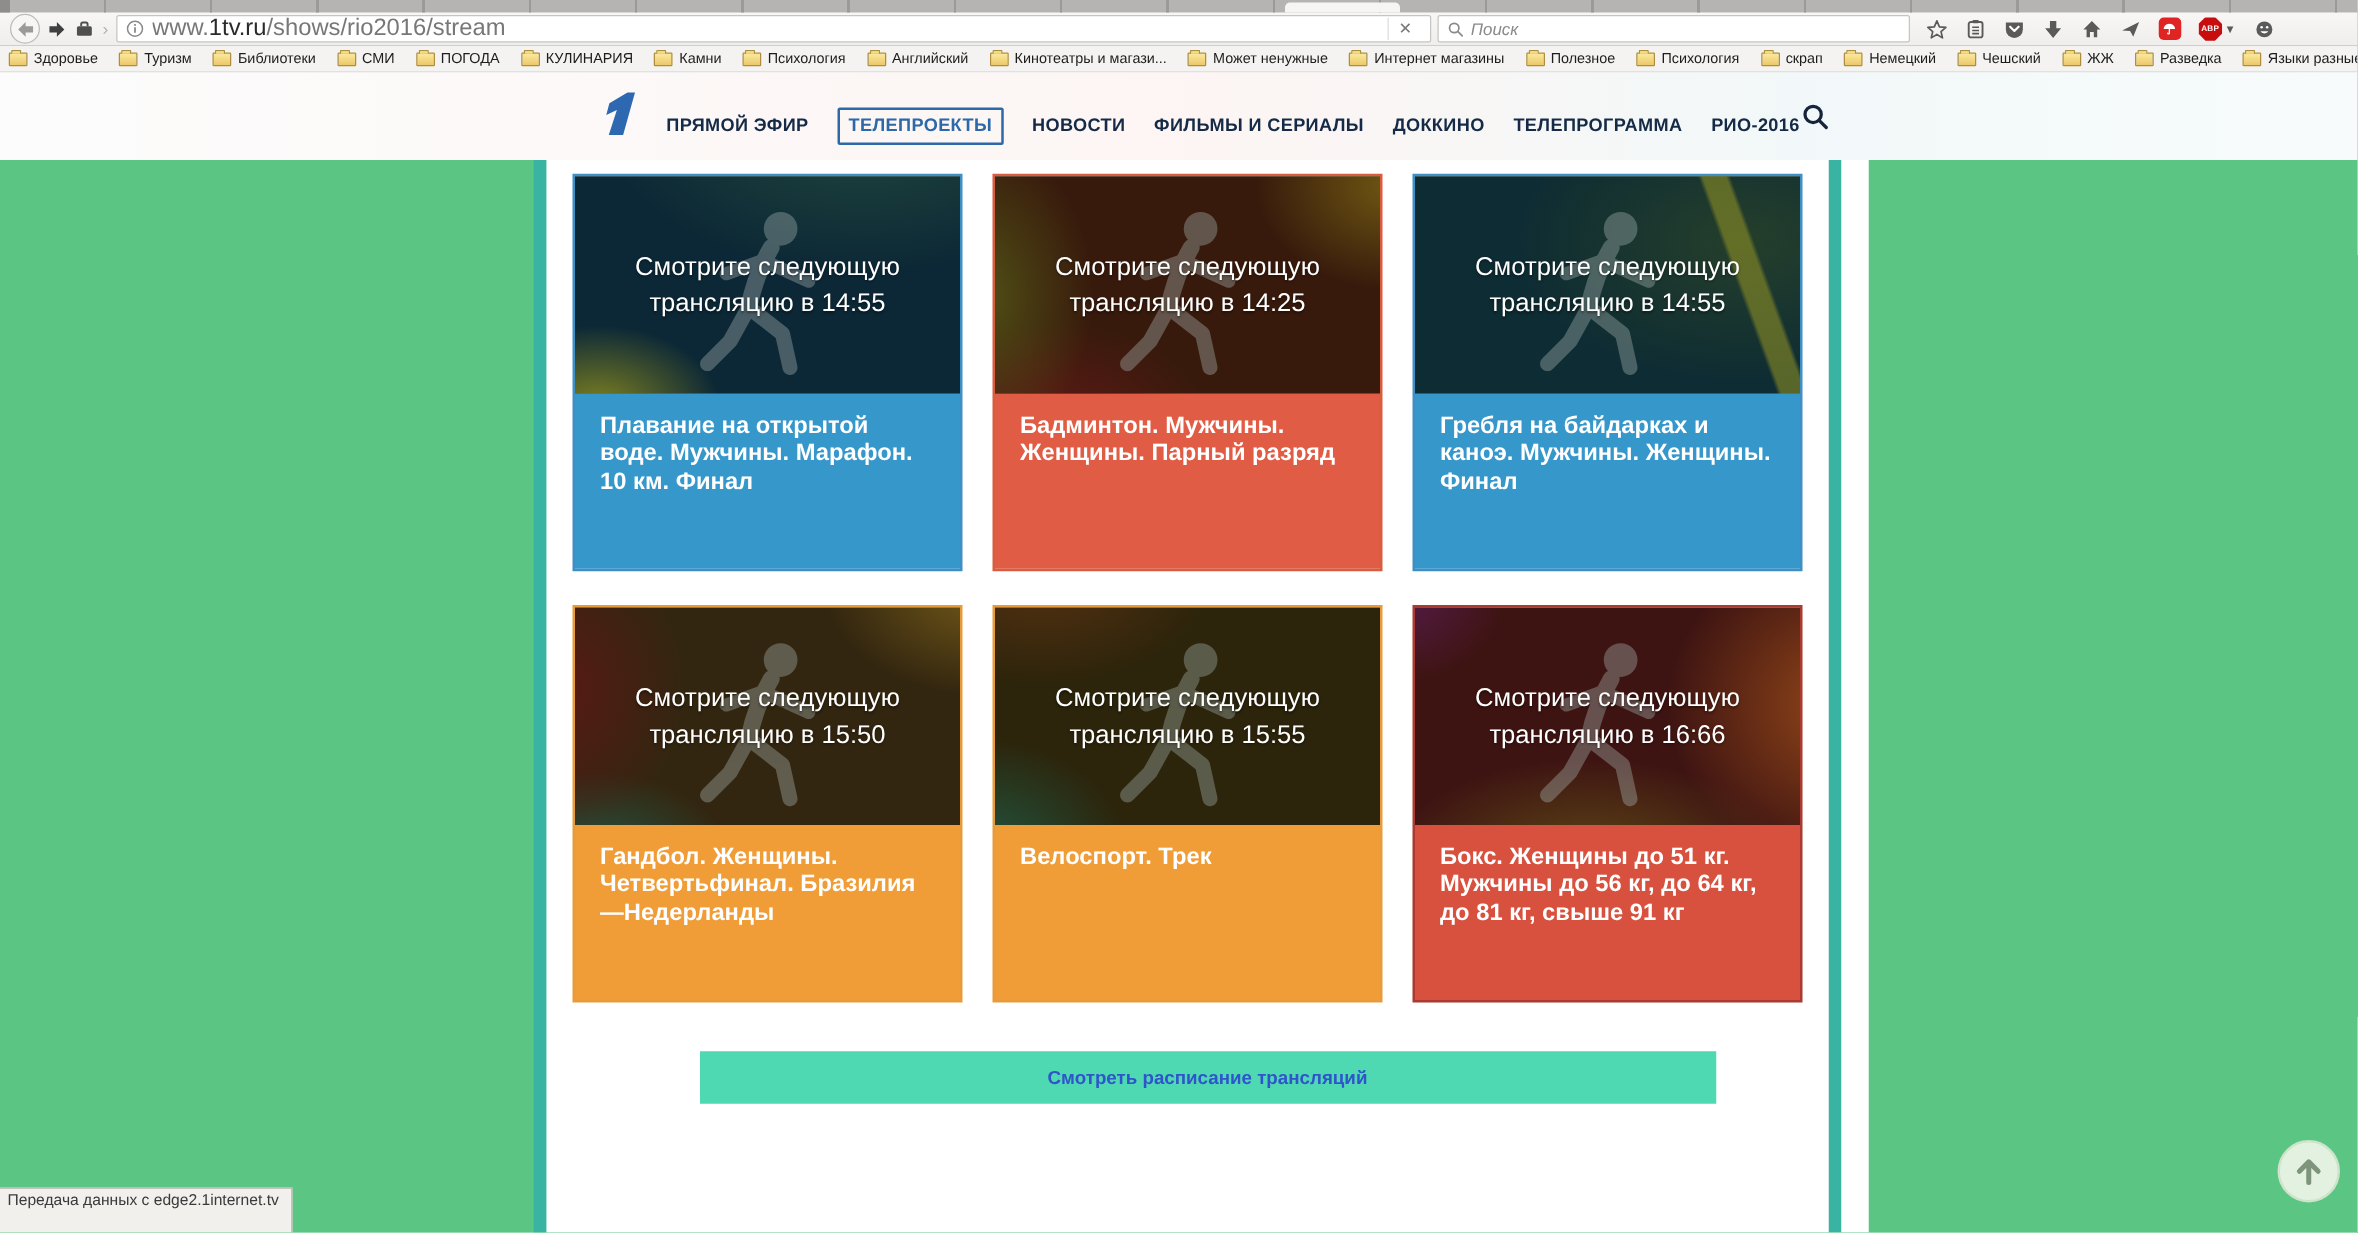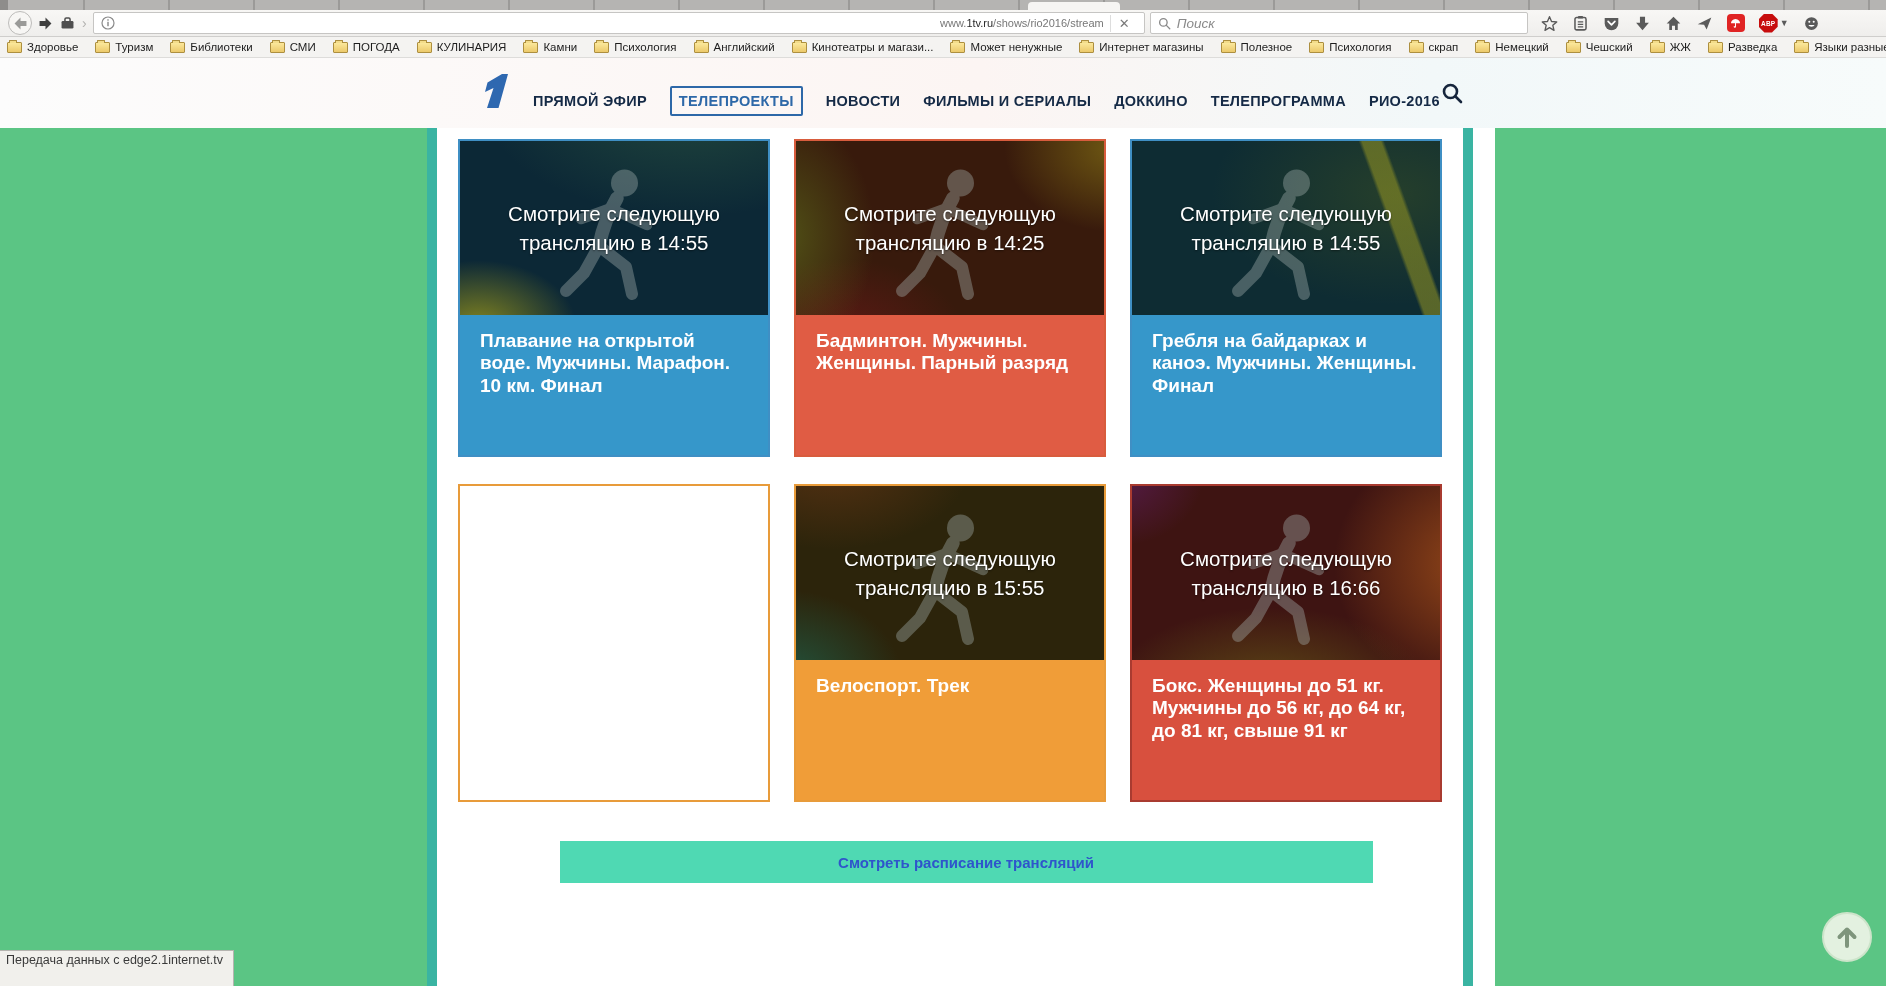--- a/index.html
+++ b/index.html
@@ -12,21 +12,21 @@
   .tabstrip-corner{position:absolute;left:0;top:0;width:8px;height:10px;background:#8e8d8b;}
   .active-tab{position:absolute;left:1028px;top:2px;width:92px;height:8px;background:#f6f5f3;border-radius:4px 4px 0 0;}
 
   .toolbar{height:27px;background:linear-gradient(#f8f7f5,#efeeec);border-bottom:1px solid #cfcecc;display:flex;align-items:center;padding:0 8px;gap:5px;}
   .tb-btn{display:flex;align-items:center;justify-content:center;flex:0 0 auto;cursor:pointer;}
   .circle-btn{width:24px;height:24px;border-radius:50%;border:1px solid #bdbcba;background:#f7f6f4;}
   .tb-icon{width:17px;height:17px;display:block;}
   .chev-sep{color:#b3b2b0;font-size:14px;padding:0 1px;}
 
   .urlbar{flex:0 0 1052px;height:22px;background:#fff;border:1px solid #c6c5c3;border-radius:2px;display:flex;align-items:center;padding:0 6px;gap:6px;}
-  .url-text{font-size:11px;color:#777;white-space:nowrap;overflow:hidden;flex:1;text-align:right;}
+  .url-text{font-size:19px;color:#777;white-space:nowrap;overflow:hidden;flex:1;}
   .url-text .domain{color:#2a2a2a;}
   .url-close{border-left:1px solid #ddd;padding:1px 8px;color:#7a7a7a;font-size:13px;cursor:pointer;}
 
   .searchbox{flex:0 0 378px;height:22px;background:#fff;border:1px solid #c6c5c3;border-radius:2px;display:flex;align-items:center;padding:0 6px;gap:5px;}
   .searchbox input{border:none;outline:none;flex:1;font-size:13.5px;font-family:inherit;color:#333;background:transparent;}
   .searchbox input::placeholder{font-style:italic;color:#8a8a8a;}
 
   .tb-right{display:flex;align-items:center;gap:14px;margin-left:8px;}
   .avira-badge{width:18px;height:18px;border-radius:4px;background:#e02424;display:flex;align-items:center;justify-content:center;}
   .abp-badge{width:19px;height:19px;background:#c70d0d;clip-path:polygon(30% 0,70% 0,100% 30%,100% 70%,70% 100%,30% 100%,0 70%,0 30%);color:#fff;font-size:6.5px;font-weight:bold;display:flex;align-items:center;justify-content:center;letter-spacing:.2px;}
@@ -322,20 +322,27 @@
         <div class="card-top art-2">
           <svg class="pictogram">
               <use href="#athlete"></use>
             </svg>
           <div class="card-time">Смотрите следующую трансляцию в 14:55</div>
         </div>
         <div class="card-panel">Гребля на байдарках и каноэ. Мужчины. Женщины. Финал</div>
       </div>
 
       <div class="card" style="--border: #e89b3a; --topbg: #332610; --panel: #f09d38;">
+        <div class="card-top art-3">
+          <svg class="pictogram">
+              <use href="#athlete"></use>
+            </svg>
+          <div class="card-time">Смотрите следующую трансляцию в 15:50</div>
+        </div>
+        <div class="card-panel">Гандбол. Женщины. Четвертьфинал. Бразилия —Недерланды</div>
       </div>
 
       <div class="card" style="--border: #e89b3a; --topbg: #2c240b; --panel: #f09d38;">
         <div class="card-top art-4">
           <svg class="pictogram">
               <use href="#athlete"></use>
             </svg>
           <div class="card-time">Смотрите следующую трансляцию в 15:55</div>
         </div>
         <div class="card-panel">Велоспорт. Трек</div>

